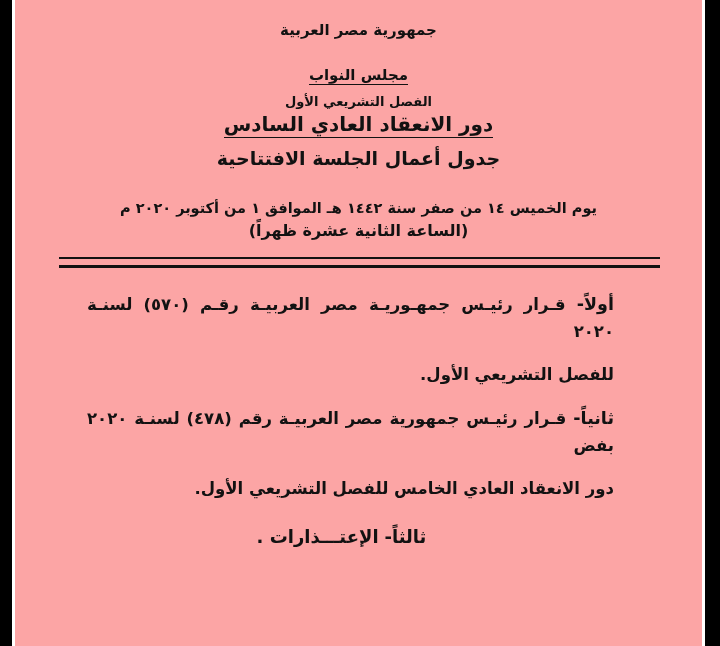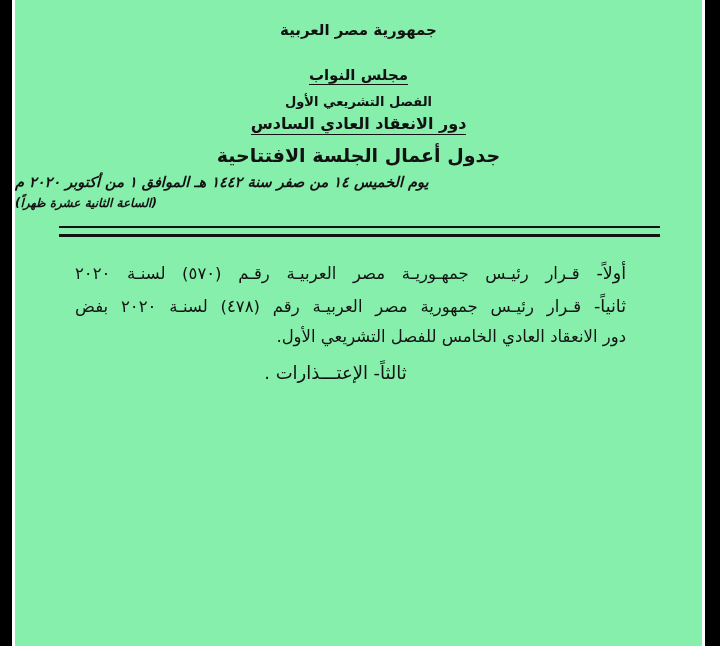--- a/index.html
+++ b/index.html
@@ -26,21 +26,21 @@
   }
   .scan-bar.left  { left: 0;  width: 12px; }
   .scan-bar.right { right: 0; width: 15px; }
 
   .sheet {
     position: absolute;
     top: 0;
     left: 15px;
     right: 18px;
     bottom: 0;
-    background: #86efac;
+    background: #fca5a5;
   }
 
   
   .header {
     text-align: center;
     padding-top: 22px;
   }
 
   .header-line {
     display: block;
@@ -56,38 +56,37 @@
   .header-line.underlined {
     display: inline-block;
     border-bottom: 1.6px solid #121212;
     padding-bottom: 1px;
   }
   .header-line-wrap { display: block; margin-bottom: 5px; }
 
   .header-line.l1 { font-size: 15px; }
   .header-line.l2 { font-size: 15px; margin-top: 24px; }
   .header-line.l3 { font-size: 13px; }
-  .header-line.l4 { font-size: 16px; text-align: right; }
+  .header-line.l4 { font-size: 20px; text-align: right; }
   .header-line.l5 { font-size: 19px; }
 
   .date-block {
-    text-align: left;
-    margin-top: 7px;
-    font-style: italic;
+    text-align: center;
+    margin-top: 29px;
   }
   .date-line {
     display: block;
     font-weight: bold;
     color: #121212;
     font-size: 14.5px;
     line-height: 1.5;
     white-space: nowrap;
   }
   .date-line.time {
-    font-size: 12px;
+    font-size: 16px;
   }
 
   
   .divider {
     margin: 14px 42px 0 44px;
     height: 6px;
     border-top: 2px solid #121212;
     border-bottom: 3px solid #121212;
   }
 
@@ -95,26 +94,26 @@
   .agenda {
     margin: 22px 72px 0 56px;
   }
 
   .agenda-item {
     margin-bottom: 4px;
   }
 
   .agenda-para {
     color: #121212;
-    font-weight: normal;
+    font-weight: bold;
     font-size: 16.5px;
     line-height: 1.62;
     text-align: justify;
     text-align-last: justify;
-    margin: 4px;
+    margin: 16px;
   }
 
   .agenda-para .lead {
     font-size: 17.5px;
   }
 
   .agenda-para.last-line {
     text-align: right;
     text-align-last: right;
   }
@@ -171,20 +170,23 @@
 
     <div class="divider"></div>
 
     <div class="agenda">
 
       <div class="agenda-item">
         <p class="agenda-para">
           <span class="lead">أولاً</span><span class="lead">-</span>
           <span>قـرار رئيـس جمهـوريـة مصر العربيـة رقـم (٥٧٠) لسنـة ٢٠٢٠</span>
         </p>
+        <p class="agenda-para last-line">
+          <span>للفصل التشريعي الأول.</span>
+        </p>
       </div>
 
       <div class="agenda-item">
         <p class="agenda-para">
           <span class="lead">ثانياً</span><span class="lead">-</span>
           <span>قـرار رئيـس جمهورية مصر العربيـة رقم (٤٧٨) لسنـة ٢٠٢٠ بفض</span>
         </p>
         <p class="agenda-para last-line">
           <span>دور الانعقاد العادي الخامس للفصل التشريعي الأول.</span>
         </p>

